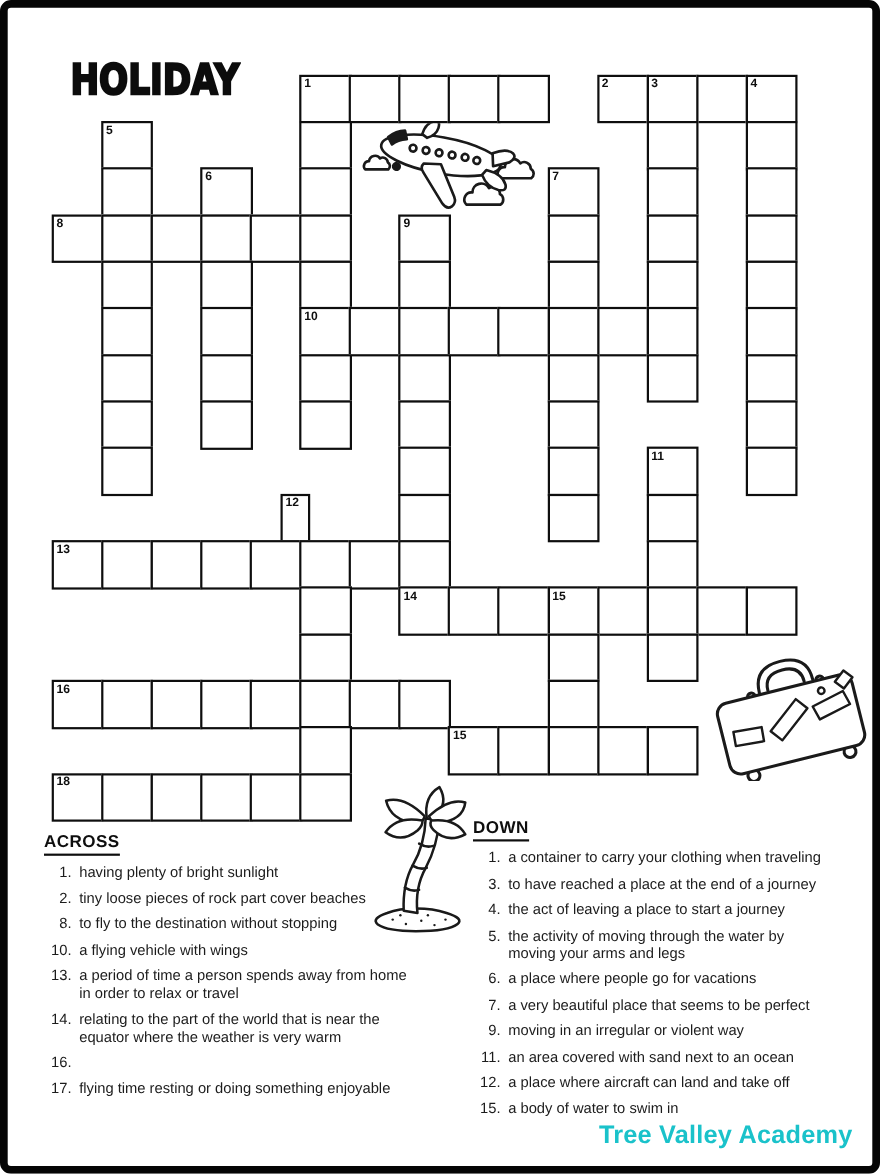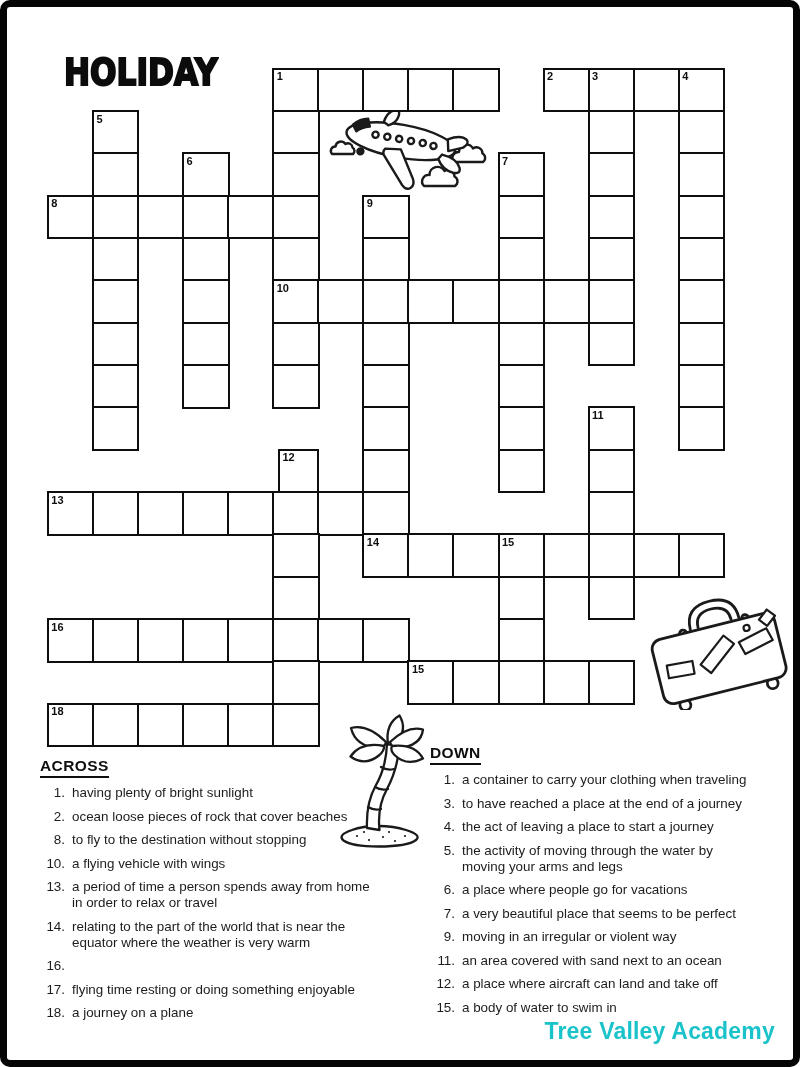--- a/index.html
+++ b/index.html
@@ -171,21 +171,21 @@
     <div class="cell" style="left: 362.3px; top: 364px; width: 47.5px; height: 44.7px;"></div>
     <div class="cell" style="left: 497.5px; top: 364px; width: 47.5px; height: 44.7px;"></div>
     <div class="cell" style="left: 677.8px; top: 364px; width: 47.5px; height: 44.7px;"></div>
     <div class="cell" style="left: 91.9px; top: 406.4px; width: 47.5px; height: 44.7px;"></div>
     <div class="cell" style="left: 362.3px; top: 406.4px; width: 47.5px; height: 44.7px;"></div>
     <div class="cell" style="left: 497.5px; top: 406.4px; width: 47.5px; height: 44.7px;"></div>
     <div class="cell" style="left: 587.6px; top: 406.4px; width: 47.5px; height: 44.7px;">
       <span class="cnum">11</span>
     </div>
     <div class="cell" style="left: 677.8px; top: 406.4px; width: 47.5px; height: 44.7px;"></div>
-    <div class="cell" style="left: 278px; top: 448.7px; width: 41px; height: 44.7px;">
+    <div class="cell" style="left: 255px; top: 448.7px; width: 27px; height: 44.7px;">
       <span class="cnum">12</span>
     </div>
     <div class="cell" style="left: 362.3px; top: 448.7px; width: 47.5px; height: 44.7px;"></div>
     <div class="cell" style="left: 497.5px; top: 448.7px; width: 47.5px; height: 44.7px;"></div>
     <div class="cell" style="left: 587.6px; top: 448.7px; width: 47.5px; height: 44.7px;"></div>
     <div class="cell" style="left: 46.8px; top: 491px; width: 47.5px; height: 44.7px;">
       <span class="cnum">13</span>
     </div>
     <div class="cell" style="left: 91.9px; top: 491px; width: 47.5px; height: 44.7px;"></div>
     <div class="cell" style="left: 136.9px; top: 491px; width: 47.5px; height: 44.7px;"></div>
@@ -242,21 +242,21 @@
 
 <div class="clues" id="across-section">
   <div class="clues-header">ACROSS</div>
   <div id="across-list">
       <div class="clue">
         <span class="clue-num">1.</span>
         <span class="clue-text">having plenty of bright sunlight</span>
       </div>
       <div class="clue">
         <span class="clue-num">2.</span>
-        <span class="clue-text">ocean loose pieces of rock that cover beaches</span>
+        <span class="clue-text">tiny loose pieces of rock part cover beaches</span>
       </div>
       <div class="clue">
         <span class="clue-num">8.</span>
         <span class="clue-text">to fly to the destination without stopping</span>
       </div>
       <div class="clue">
         <span class="clue-num">10.</span>
         <span class="clue-text">a flying vehicle with wings</span>
       </div>
       <div class="clue">
@@ -269,24 +269,20 @@
         <span class="clue-text">relating to the part of the world that is near the
 equator where the weather is very warm</span>
       </div>
       <div class="clue">
         <span class="clue-num">16.</span>
       </div>
       <div class="clue">
         <span class="clue-num">17.</span>
         <span class="clue-text">flying time resting or doing something enjoyable</span>
       </div>
-      <div class="clue">
-        <span class="clue-num">18.</span>
-        <span class="clue-text">a journey on a plane</span>
-      </div>
     </div>
 </div>
 
 <div class="clues" id="down-section">
   <div class="clues-header">DOWN</div>
   <div id="down-list">
       <div class="clue">
         <span class="clue-num">1.</span>
         <span class="clue-text">a container to carry your clothing when traveling</span>
       </div>

